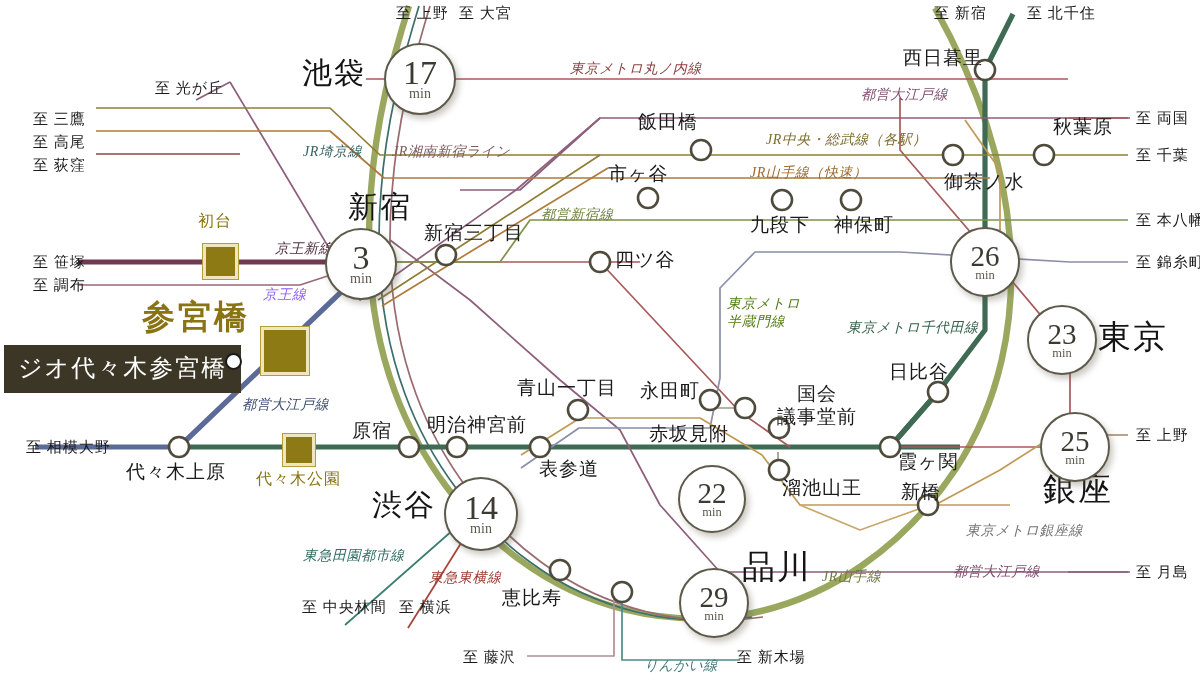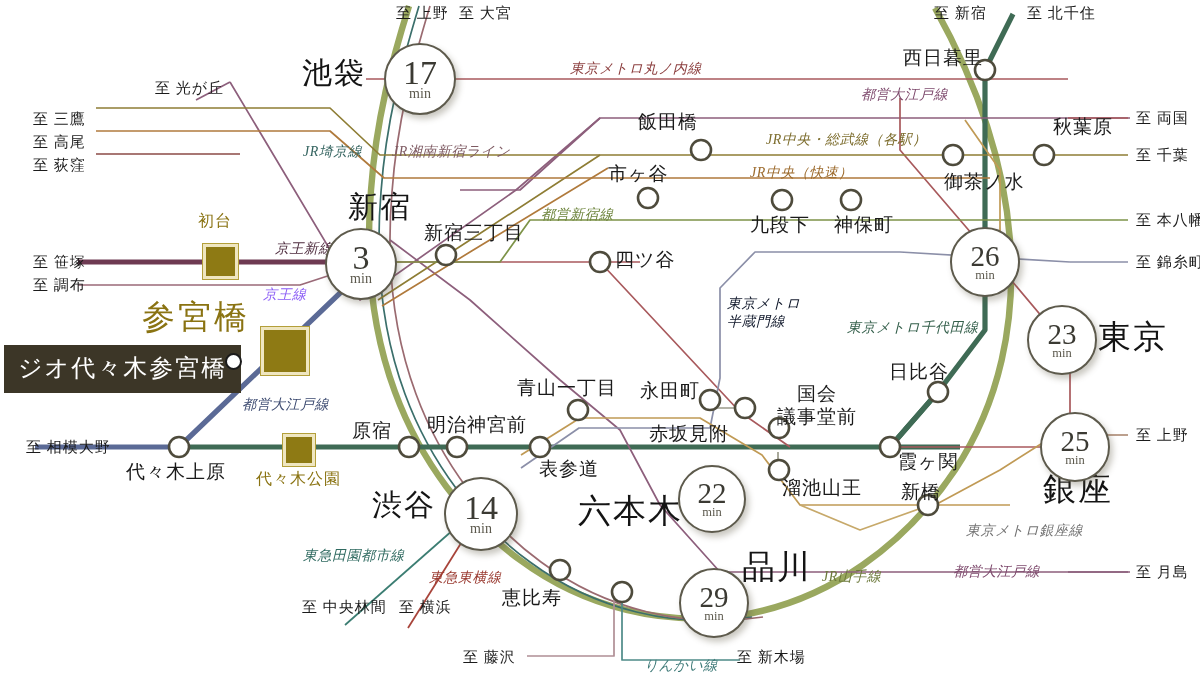--- a/index.html
+++ b/index.html
@@ -22,21 +22,21 @@
 
   
   .stn-big{ font-size:30px; color:#141414; letter-spacing:2px; }
   .stn-xl{ font-size:33px; color:#141414; letter-spacing:2px; }
 
   
   .line-name{ font-size:14px; letter-spacing:0.5px;font-style:italic; }
 
   
   .subject-name{
-    font-size:33px; color:#8a7312; letter-spacing:3px; font-weight:400;
+    font-size:33px; color:#8a7312; letter-spacing:3px; font-weight:700;
   }
   .subject-sm{ font-size:16px; color:#8a7312; letter-spacing:1px; }
   .prop-badge{
     position:absolute; background:#3c3627; color:#ffffff;
     font-size:24px; letter-spacing:2px; padding:7px 14px 9px 14px;
     white-space:nowrap;
   }
   .prop-dot{
     position:absolute; width:17px; height:17px; border-radius:50%;
     border:2.5px solid #1b1b1b; background:#fff;
@@ -199,39 +199,38 @@
   <div class="lbl dest" style="left:302px;top:600px">至 中央林間</div>
   <div class="lbl dest" style="left:399px;top:600px">至 横浜</div>
   <div class="lbl dest" style="left:463px;top:650px">至 藤沢</div>
   <div class="lbl dest" style="left:737px;top:650px">至 新木場</div>
 
   <div class="lbl line-name" style="left:570px;top:62px;color:#8c3f3f">東京メトロ丸ノ内線</div>
   <div class="lbl line-name" style="left:861px;top:88px;color:#7e4a6d">都営大江戸線</div>
   <div class="lbl line-name" style="left:303px;top:145px;color:#33635f">JR埼京線</div>
   <div class="lbl line-name" style="left:392px;top:145px;color:#7e5a62">JR湘南新宿ライン</div>
   <div class="lbl line-name" style="left:766px;top:133px;color:#7c6c2c">JR中央・総武線（各駅）</div>
-  <div class="lbl line-name" style="left:750px;top:166px;color:#9c6a2c">JR中央（快速）</div>
+  <div class="lbl line-name" style="left:750px;top:166px;color:#9c6a2c">JR山手線（快速）</div>
   <div class="lbl line-name" style="left:541px;top:208px;color:#6d843c">都営新宿線</div>
   <div class="lbl line-name" style="left:275px;top:242px;color:#4c2a3c">京王新線</div>
   <div class="lbl line-name" style="left:263px;top:288px;color:#8b5cf6">京王線</div>
   <div class="lbl line-name" style="left:242px;top:398px;color:#3c4a70">都営大江戸線</div>
-  <div class="lbl line-name" style="left:727px;top:295px;color:#0f172a;line-height:1.25">東京メトロ<br>半蔵門線</div>
+  <div class="lbl line-name" style="left:727px;top:295px;color:#4d7c0f;line-height:1.25">東京メトロ<br>半蔵門線</div>
   <div class="lbl line-name" style="left:847px;top:321px;color:#35604c">東京メトロ千代田線</div>
   <div class="lbl line-name" style="left:966px;top:524px;color:#737373">東京メトロ銀座線</div>
   <div class="lbl line-name" style="left:303px;top:549px;color:#2f6a60">東急田園都市線</div>
   <div class="lbl line-name" style="left:429px;top:571px;color:#9a3a30">東急東横線</div>
   <div class="lbl line-name" style="left:822px;top:570px;color:#6d7a3c">JR山手線</div>
   <div class="lbl line-name" style="left:644px;top:659px;color:#3e7a78">りんかい線</div>
   <div class="lbl line-name" style="left:953px;top:565px;color:#7e4a6d">都営大江戸線</div>
 
   <div class="lbl stn-big" style="left:302px;top:58px">池袋</div>
   <div class="lbl stn-big" style="left:348px;top:192px">新宿</div>
   <div class="lbl stn-xl" style="left:1098px;top:321px">東京</div>
   <div class="lbl stn-xl" style="left:1043px;top:473px">銀座</div>
-  <div class="lbl stn-xl" style="left:578px;top:495px">六本木</div>
   <div class="lbl stn-big" style="left:372px;top:490px">渋谷</div>
   <div class="lbl stn-xl" style="left:742px;top:551px">品川</div>
 
   <div class="lbl stn" style="left:903px;top:48px">西日暮里</div>
   <div class="lbl stn" style="left:1053px;top:117px">秋葉原</div>
   <div class="lbl stn" style="left:944px;top:172px">御茶ノ水</div>
   <div class="lbl stn" style="left:638px;top:112px">飯田橋</div>
   <div class="lbl stn" style="left:608px;top:164px">市ヶ谷</div>
   <div class="lbl stn" style="left:424px;top:223px">新宿三丁目</div>
   <div class="lbl stn" style="left:615px;top:250px">四ツ谷</div>

